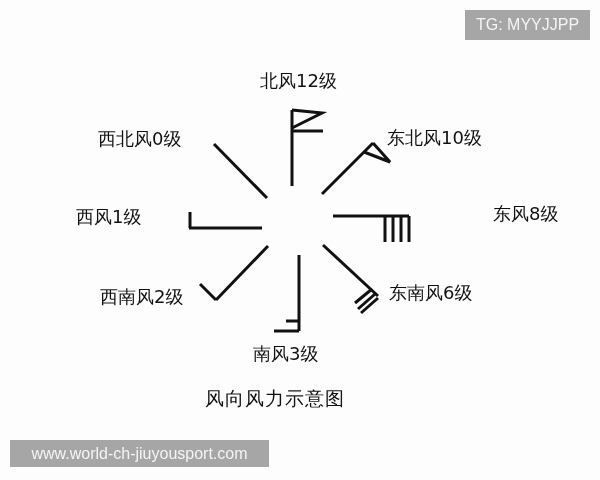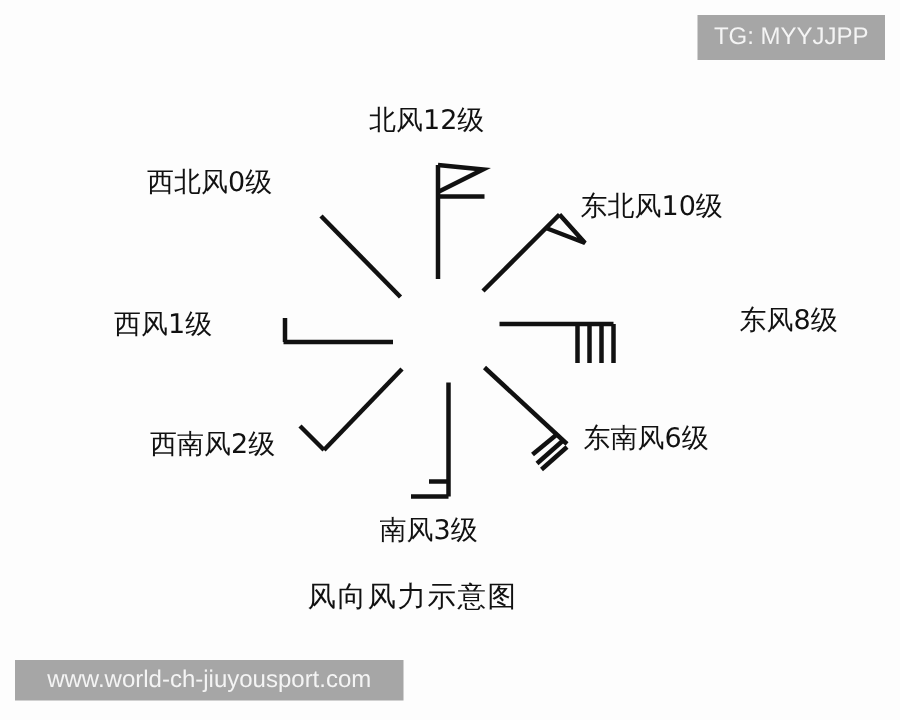--- a/index.html
+++ b/index.html
@@ -63,26 +63,26 @@
         <line x1="189" y1="228" x2="262" y2="228"></line>
         <line x1="190" y1="212" x2="190" y2="228"></line>
       </g>
 
       <g>
         <line x1="214" y1="144" x2="267" y2="198"></line>
       </g>
     </g>
   </svg>
 
-  <div class="label" style="left:246px; top:72px;">北风12级</div>
+  <div class="label" style="left:260px; top:72px;">北风12级</div>
   <div class="label" style="left:387px; top:129px;text-align:center;">东北风10级</div>
   <div class="label" style="left:450px; top:205px;margin-left:43px;">东风8级</div>
   <div class="label" style="left:389px; top:284px;">东南风6级</div>
   <div class="label" style="left:253px; top:345px;">南风3级</div>
   <div class="label" style="left:100px; top:288px;">西南风2级</div>
   <div class="label" style="left:76px; top:208px;">西风1级</div>
-  <div class="label" style="left:98px; top:113px;">西北风0级</div>
+  <div class="label" style="left:98px; top:130px;">西北风0级</div>
 
   <div class="caption" style="left:205px; top:389px;">风向风力示意图</div>
 
   <div class="wm wm-top">TG: MYYJJPP</div>
   <div class="wm wm-bottom">www.world-ch-jiuyousport.com</div>
 </div>
 
 </body></html>

